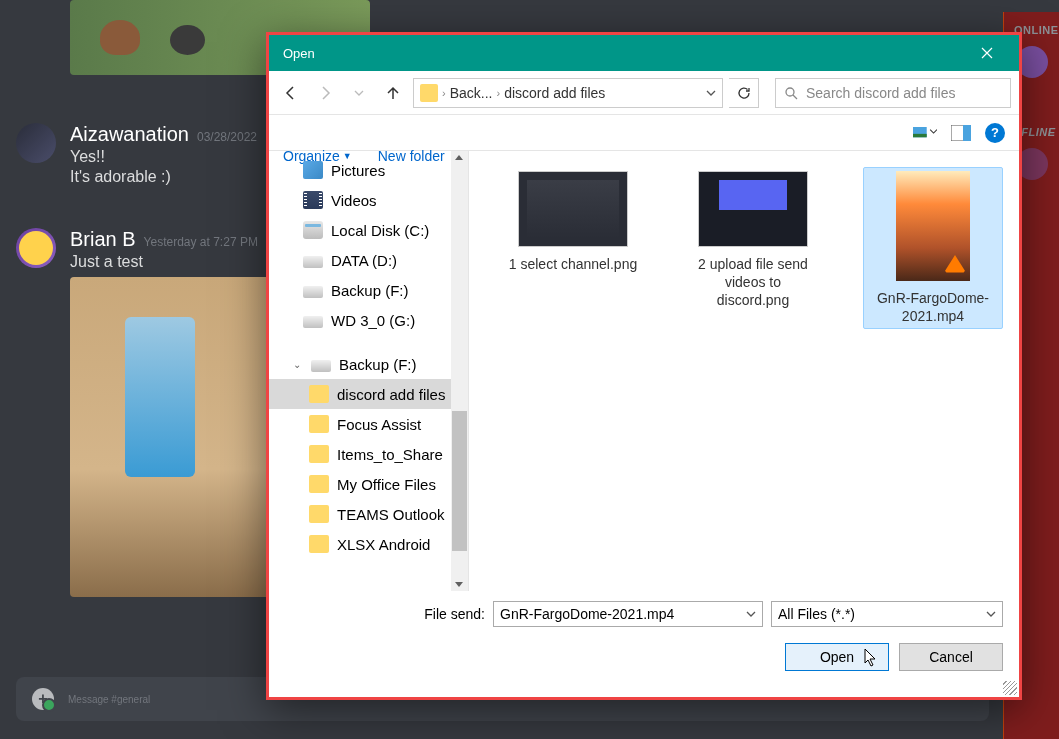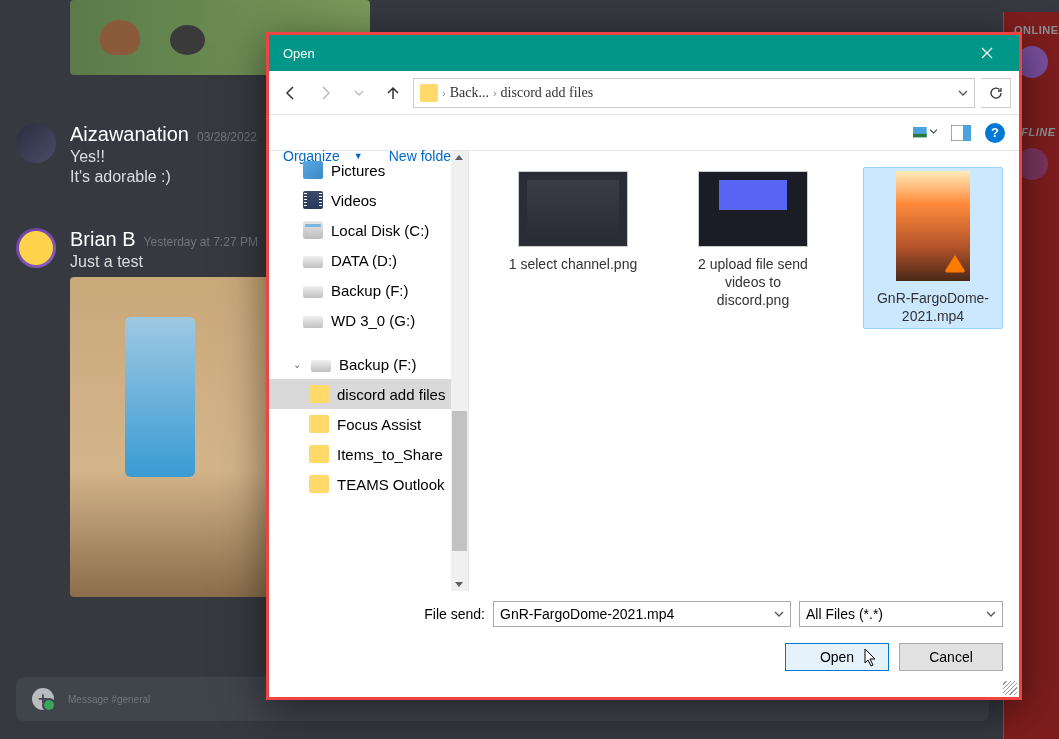--- a/index.html
+++ b/index.html
@@ -38,27 +38,27 @@
 .titlebar .title { flex: 1; padding-left: 4px; }
 .close-btn { width: 44px; height: 30px; display: flex; align-items: center; justify-content: center; cursor: pointer; }
 .close-btn svg { width: 12px; height: 12px; }
 
 .navbar { height: 44px; display: flex; align-items: center; padding: 0 8px; gap: 6px; border-bottom: 1px solid #e5e5e5; }
 .nav-arrow { width: 28px; height: 28px; display: flex; align-items: center; justify-content: center; color: #555; cursor: pointer; border-radius: 2px; }
 .nav-arrow.disabled { color: #bbb; }
 .breadcrumb { flex: 1; height: 30px; border: 1px solid #ccc; display: flex; align-items: center; padding: 0 6px; gap: 4px; font-size: 14px; min-width: 0; }
 .bc-folder { width: 18px; height: 18px; background: #ffd96a; border-radius: 2px; }
 .bc-sep { color: #888; font-size: 11px; }
-.bc-item { color: #333; white-space: nowrap; font-family: Liberation Serif, serif; }
+.bc-item { color: #333; white-space: nowrap; }
 .bc-drop { margin-left: auto; color: #555; }
 .refresh { width: 30px; height: 30px; border: 1px solid #ccc; border-left: 0; display: flex; align-items: center; justify-content: center; color: #555; cursor: pointer; }
 .search-box { width: 236px; height: 30px; border: 1px solid #ccc; display: flex; align-items: center; padding: 0 8px; gap: 8px; color: #888; font-size: 14px; margin-left: 10px; }
 
 .toolbar { height: 36px; display: flex; align-items: center; padding: 0 14px; gap: 26px; border-bottom: 1px solid #e5e5e5; font-size: 14px; }
-.tool-link { color: #0066cc; cursor: pointer; display: flex; align-items: center; gap: 14px; margin-top: 46px; }
+.tool-link { color: #0066cc; cursor: pointer; display: flex; align-items: center; gap: 3px; margin-top: 46px; }
 .tool-link .caret { font-size: 9px; }
 .toolbar-right { margin-left: auto; display: flex; align-items: center; gap: 12px; }
 .view-btn { width: 24px; height: 22px; display: flex; align-items: center; justify-content: center; cursor: pointer; }
 .help-btn { width: 20px; height: 20px; border-radius: 50%; background: #0078d4; color: #fff; display: flex; align-items: center; justify-content: center; font-weight: bold; font-size: 13px; cursor: pointer; }
 
 .body-area { display: flex; height: 440px; gap: 18px; }
 .tree { width: 234px; border-right: 1px solid #e5e5e5; overflow: hidden; position: relative; font-size: 15px; padding-top: 4px; }
 .tree-scroll { position: absolute; right: 0; top: 0; width: 17px; height: 100%; background: #f0f0f0; }
 .tree-scroll::before, .tree-scroll::after { content:""; position:absolute; left:4px; width:0; height:0; border-left:4px solid transparent; border-right:4px solid transparent; }
 .tree-scroll::before { top:4px; border-bottom:5px solid #606060; }
@@ -88,21 +88,21 @@
 .thumb.dark2::after { content:""; position:absolute; left:20px; top:8px; width:68px; height:30px; background:#5865f2; }
 .thumb.dark2 { background:#1a1d26; }
 .thumb.video { width: 74px; height: 110px; background: linear-gradient(180deg,#ffebbc 0%,#ff8a3a 30%,#b0522a 70%,#4a2818 100%); border:none; }
 .thumb.video::after { content:""; position:absolute; right:4px; bottom:4px; width:22px; height:22px; background:#ff7b00; clip-path: polygon(50% 0,100% 80%,0 80%); border-radius: 0 0 50% 50%;}
 .file-name { font-size: 14px; color: #333; line-height: 1.3; }
 
 .bottom { padding: 10px 16px 14px; }
 .filename-row { display: flex; align-items: center; gap: 8px; font-size: 14px; }
 .filename-row label { width: 200px; text-align: right; }
 .filename-input { flex: 1; height: 26px; border: 1px solid #aaa; padding: 0 6px; font-size: 14px; display:flex; align-items:center; justify-content:space-between; }
-.filter-select { width: 204px; height: 26px; border: 1px solid #aaa; padding: 0 6px; font-size: 14px; display:flex; align-items:center; justify-content:space-between;gap:31px; }
+.filter-select { width: 232px; height: 26px; border: 1px solid #aaa; padding: 0 6px; font-size: 14px; display:flex; align-items:center; justify-content:space-between;gap:31px; }
 .btn-row { display: flex; justify-content: flex-end; gap: 10px; margin-top: 16px; }
 .dlg-btn { width: 104px; height: 28px; border: 1px solid #aaa; background: #e1e1e1; font-size: 14px; cursor: pointer; display:flex; align-items:center; justify-content:center; position:relative; }
 .dlg-btn.primary { background: #e5f1fb; border-color: #0078d4; }
 .cursor { position:absolute; right:10px; top:4px; width:14px; height:20px; }
 .resize-grip { position:absolute; right:2px; bottom:2px; width:14px; height:14px; background: repeating-linear-gradient(135deg,transparent 0,transparent 2px,#999 2px,#999 3px); }
 
 svg { display:block; }
 </style>
 </head>
 <body>
@@ -188,20 +188,27 @@
           <svg width="10" height="10" viewBox="0 0 10 10">
             <path d="M1 3 L5 7 L9 3" stroke="#555" stroke-width="1.3" fill="none"></path>
           </svg>
         </span>
     </div>
     <div class="refresh">
         <svg width="14" height="14" viewBox="0 0 14 14">
           <path d="M12 7 A5 5 0 1 1 10.5 3.5 M12 2 L12 5 L9 5" stroke="#333" stroke-width="1.3" fill="none"></path>
         </svg>
       </div>
+    <div class="search-box">
+      <svg width="14" height="14" viewBox="0 0 14 14">
+          <circle cx="6" cy="6" r="4" stroke="#888" stroke-width="1.3" fill="none"></circle>
+          <path d="M9 9 L13 13" stroke="#888" stroke-width="1.3"></path>
+        </svg>
+      <span>Search discord add files</span>
+    </div>
   </div>
 
   <div class="toolbar">
     <span class="tool-link">
         <span>Organize</span>
         <span class="caret">▼</span>
       </span>
     <span class="tool-link">New folder</span>
     <div class="toolbar-right">
       <div class="view-btn">
@@ -260,21 +267,29 @@
           <div class="tree-item lvl2">
             <div class="tree-icon icon-folder"></div>
             <span>Focus Assist</span>
           </div>
           <div class="tree-item lvl2">
             <div class="tree-icon icon-folder"></div>
             <span>Items_to_Share</span>
           </div>
           <div class="tree-item lvl2">
             <div class="tree-icon icon-folder"></div>
+            <span>My Office Files</span>
+          </div>
+          <div class="tree-item lvl2">
+            <div class="tree-icon icon-folder"></div>
             <span>TEAMS Outlook</span>
+          </div>
+          <div class="tree-item lvl2">
+            <div class="tree-icon icon-folder"></div>
+            <span>XLSX Android</span>
           </div>
         </div>
       <div class="tree-scroll">
           <div class="tree-thumb"></div>
         </div>
     </div>
     <div class="files" id="files-container">
         <div class="file-item">
           <div class="thumb dark"></div>
           <div class="file-name">1 select channel.png</div>

